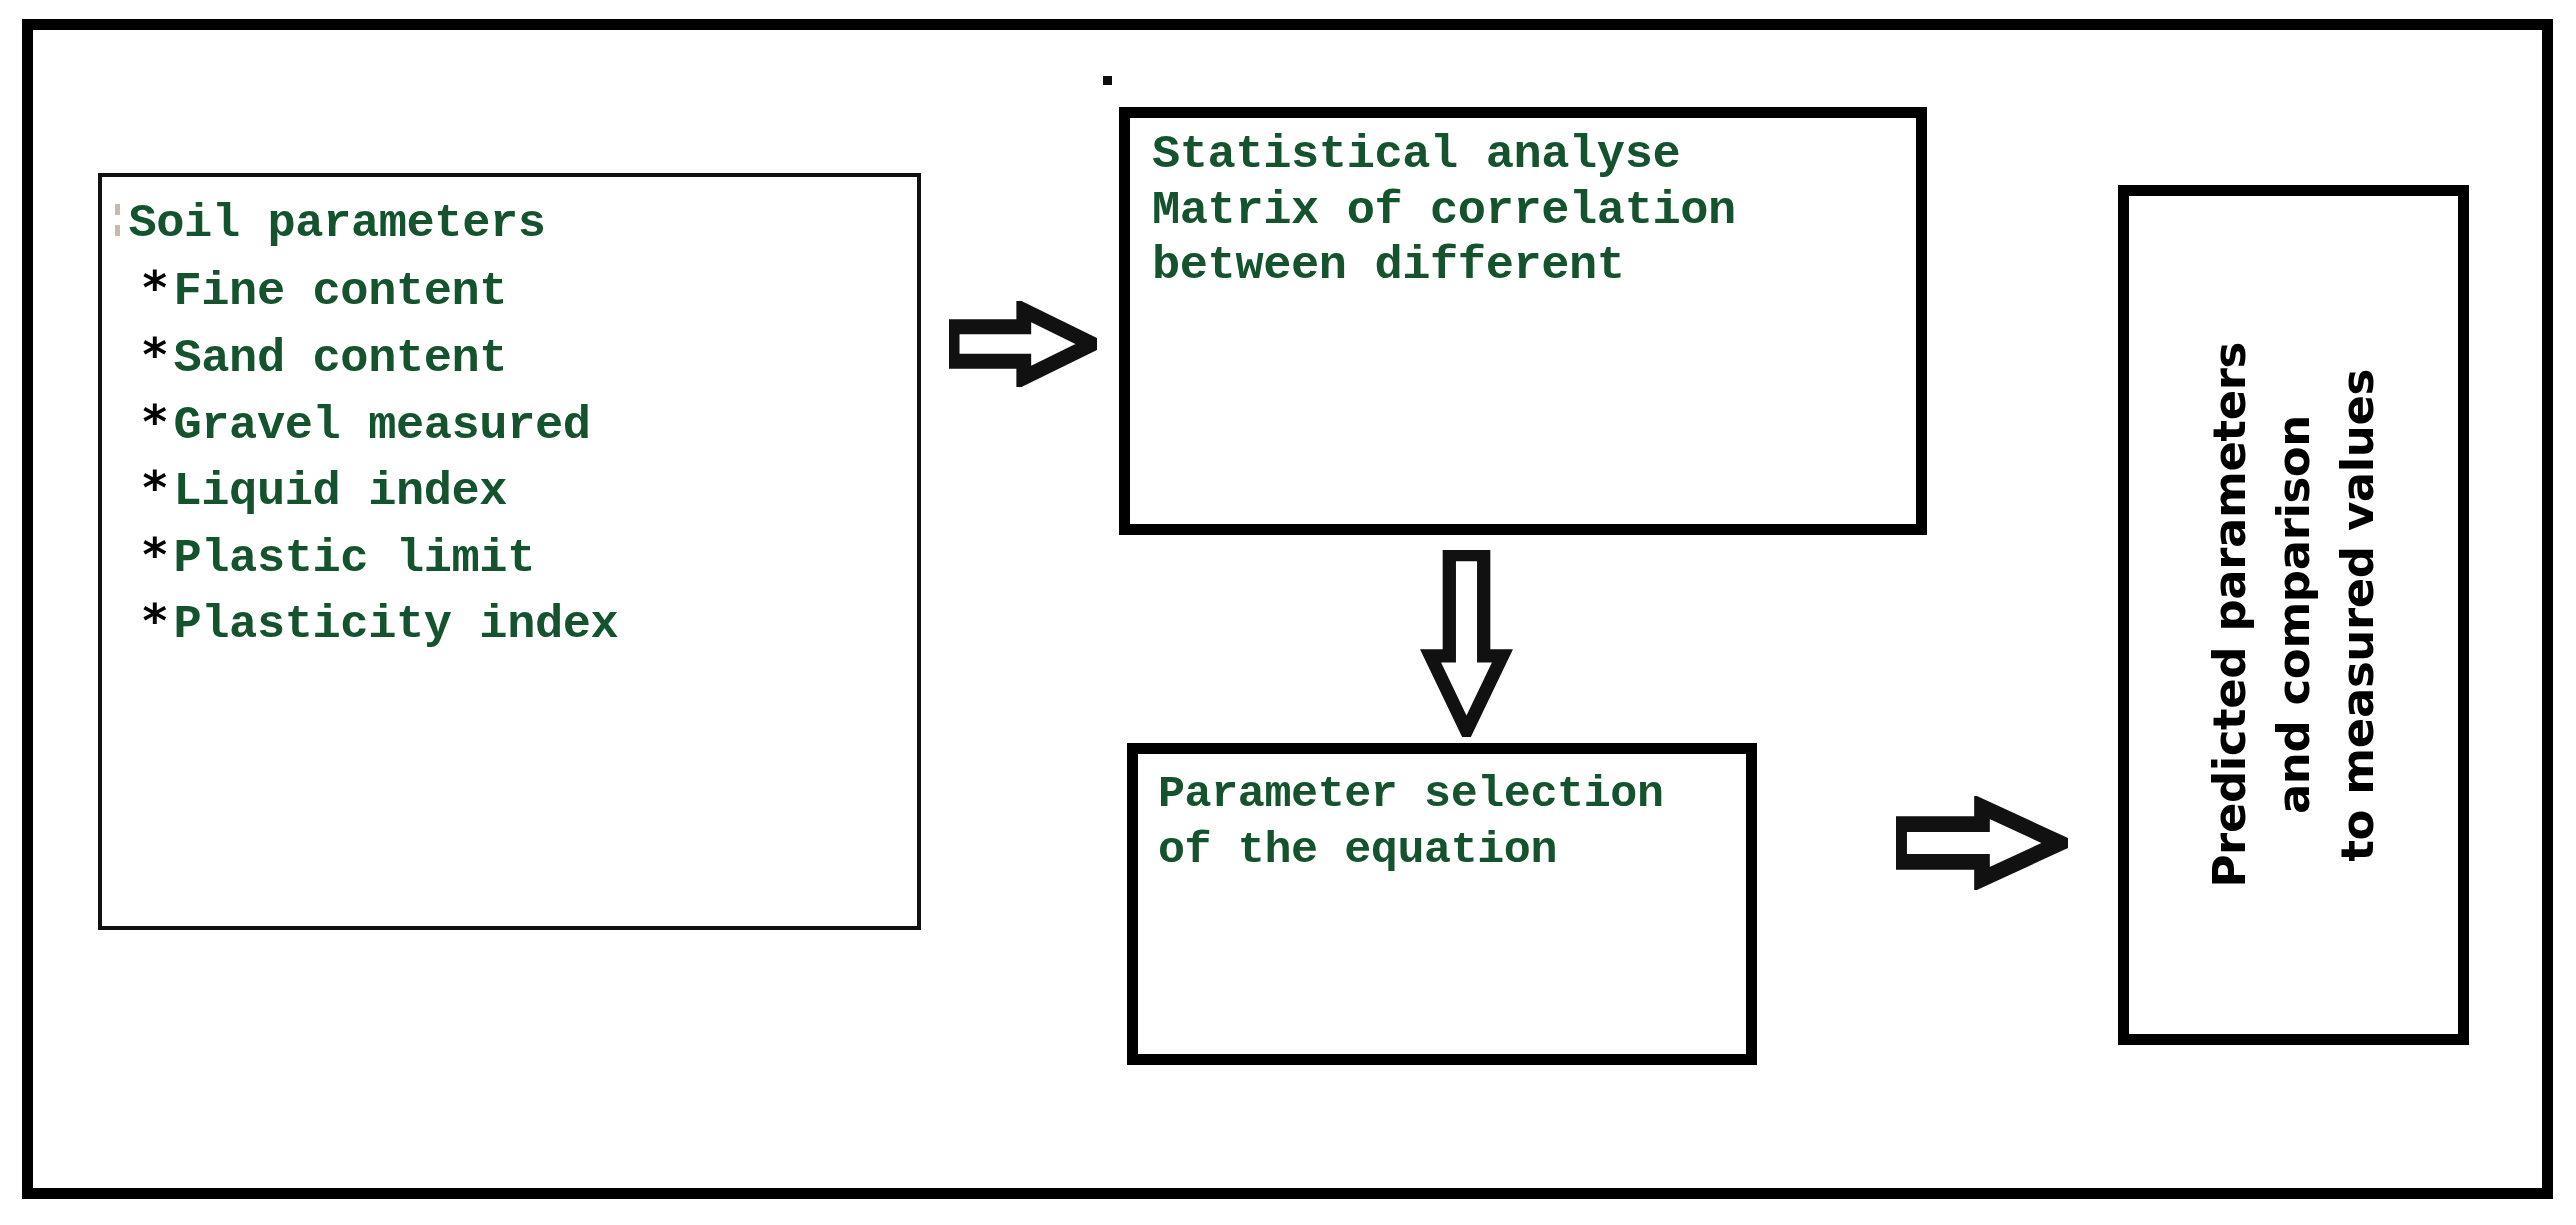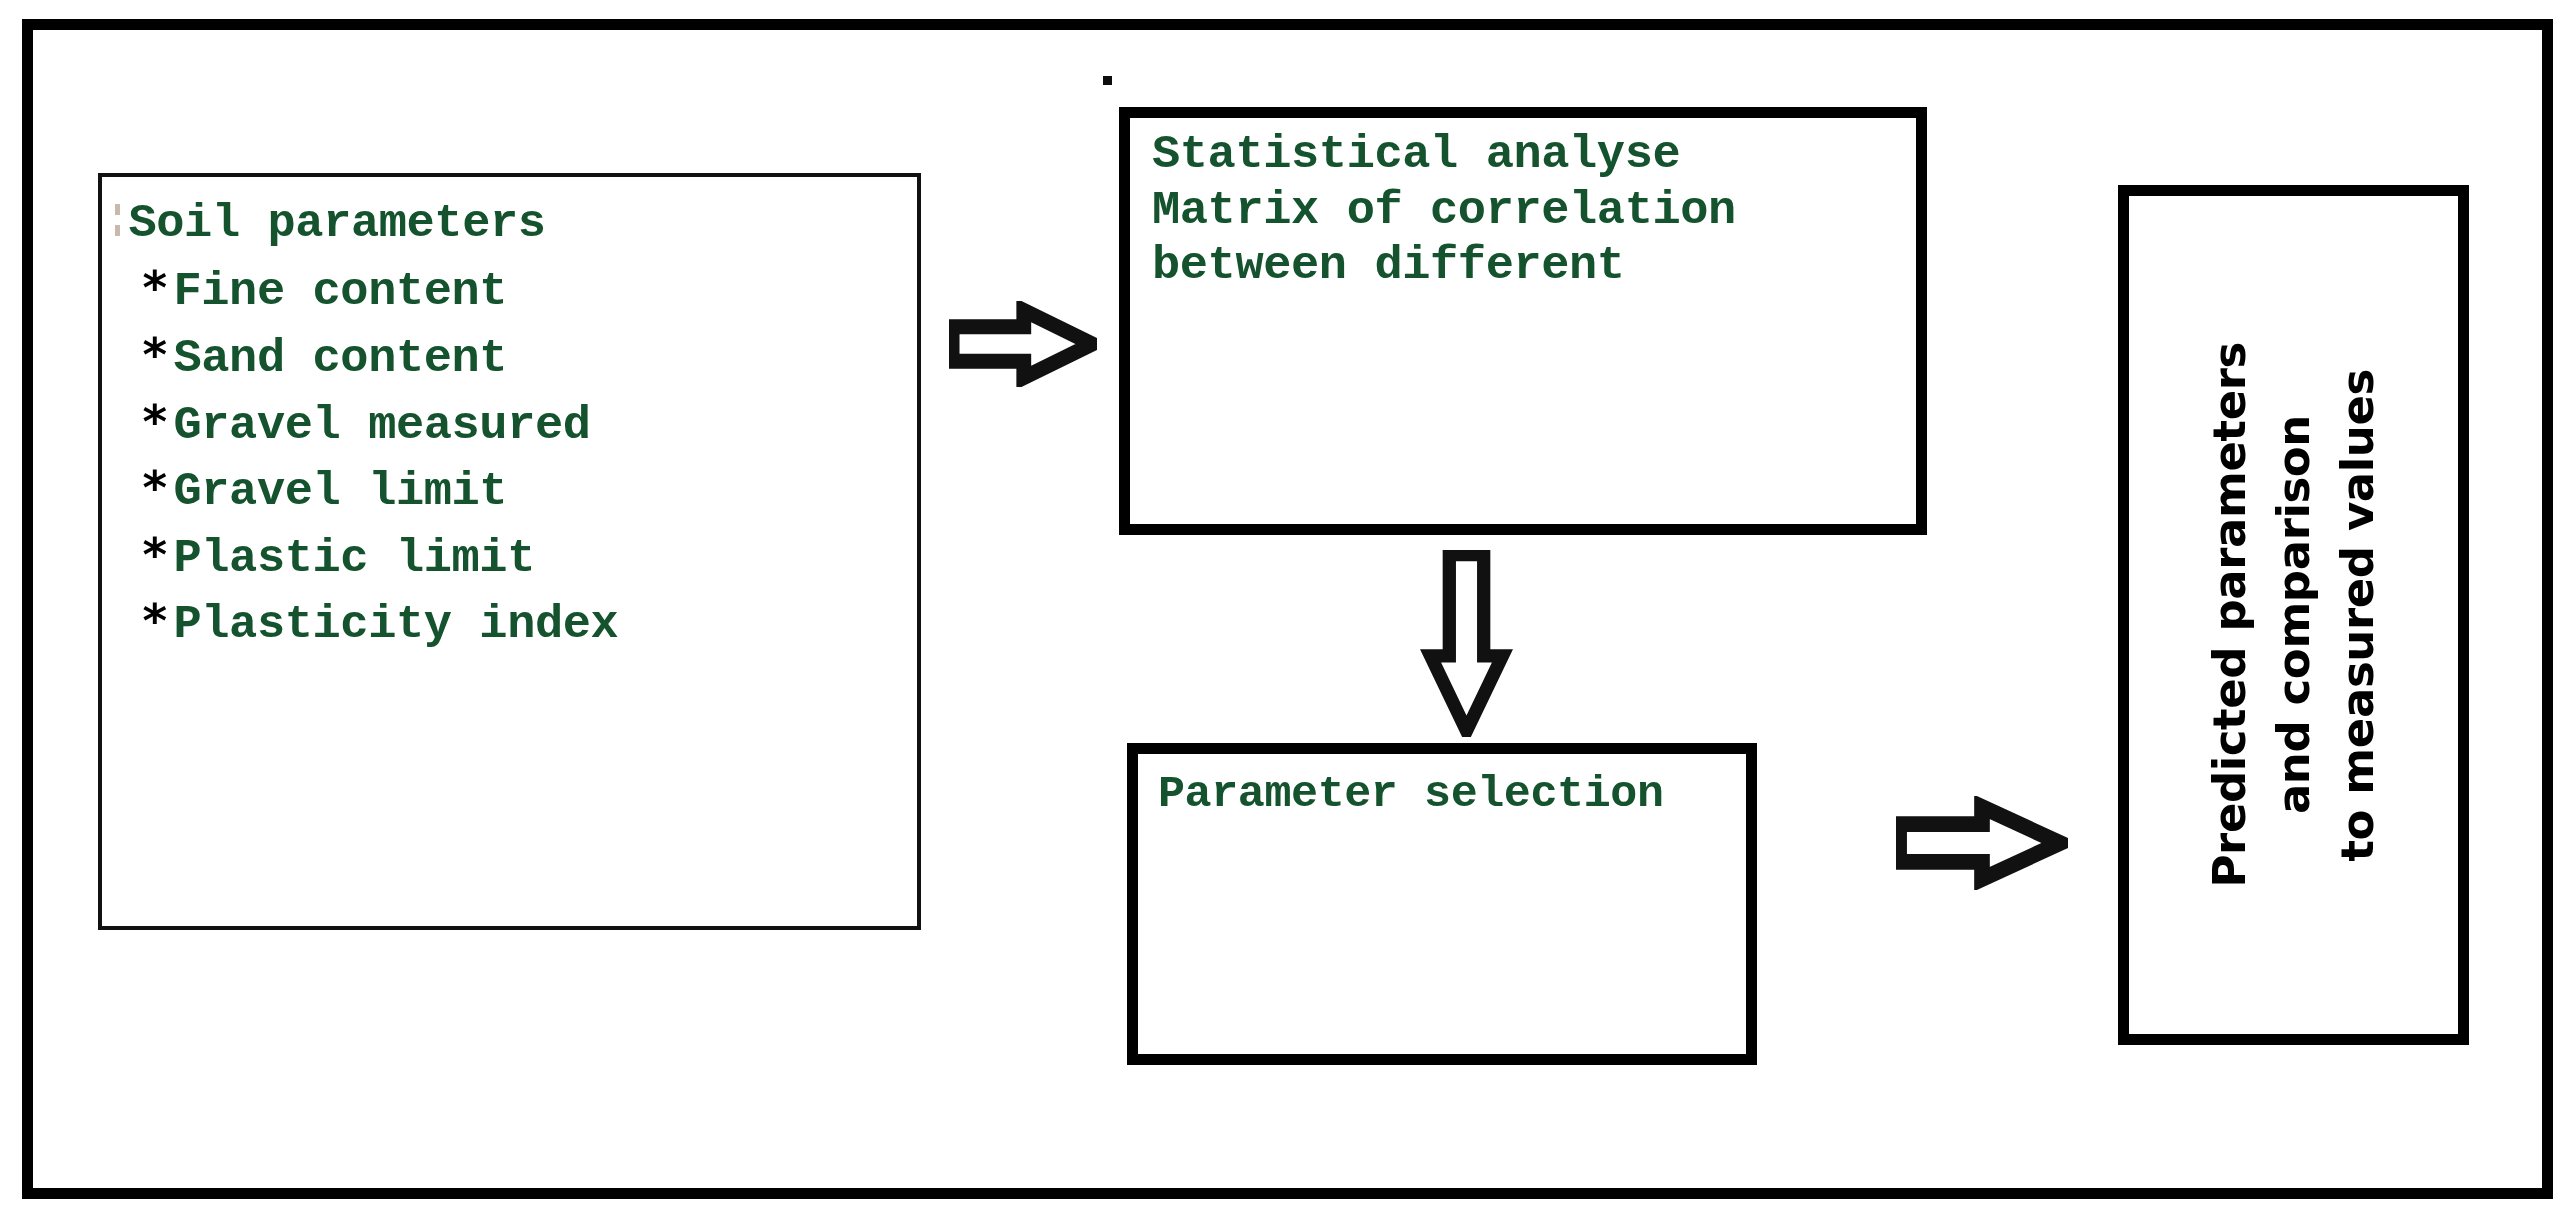--- a/index.html
+++ b/index.html
@@ -157,21 +157,21 @@
       <div class="soil-item">
         <span class="soil-bullet">*</span>
         <span class="blk-line">Sand content</span>
       </div>
       <div class="soil-item">
         <span class="soil-bullet">*</span>
         <span class="blk-line">Gravel measured</span>
       </div>
       <div class="soil-item">
         <span class="soil-bullet">*</span>
-        <span class="blk-line">Gravel limit</span>
+        <span class="blk-line">Liquid index</span>
       </div>
       <div class="soil-item">
         <span class="soil-bullet">*</span>
         <span class="blk-line">Plastic limit</span>
       </div>
       <div class="soil-item">
         <span class="soil-bullet">*</span>
         <span class="blk-line">Plasticity index</span>
       </div>
     </div>
@@ -193,20 +193,21 @@
 
   <div class="arrow" style="left:1404px; top:550px; width:125px; height:187px;">
     <svg viewBox="0 0 160 240" preserveAspectRatio="none">
       <path d="M 58 6 L 58 136 L 34 136 L 80 232 L 126 136 L 102 136 L 102 6 Z" fill="#ffffff" stroke="#111111" stroke-width="17" stroke-linejoin="miter"></path>
     </svg>
   </div>
 
   <div class="flow-box box-thick" id="param-box" style="left:1127px; top:743px; width:630px; height:322px;">
     <div class="box-inner">
       <div class="blk-line">Parameter selection</div>
+      <div class="blk-line">of the equation</div>
     </div>
   </div>
 
   <div class="arrow" style="left:1896px; top:796px; width:172px; height:94px;">
     <svg viewBox="0 0 220 120" preserveAspectRatio="none">
       <path d="M 4 36 L 110 36 L 110 14 L 210 60 L 110 106 L 110 84 L 4 84 Z" fill="#ffffff" stroke="#111111" stroke-width="20" stroke-linejoin="miter"></path>
     </svg>
   </div>
 
   <div class="flow-box box-thick" id="pred-box" style="left:2118px; top:185px; width:351px; height:860px;">

